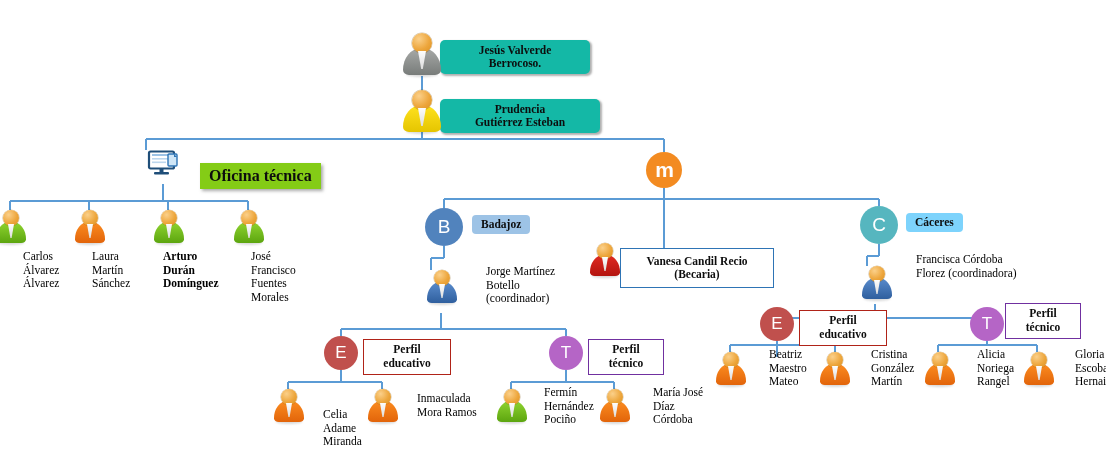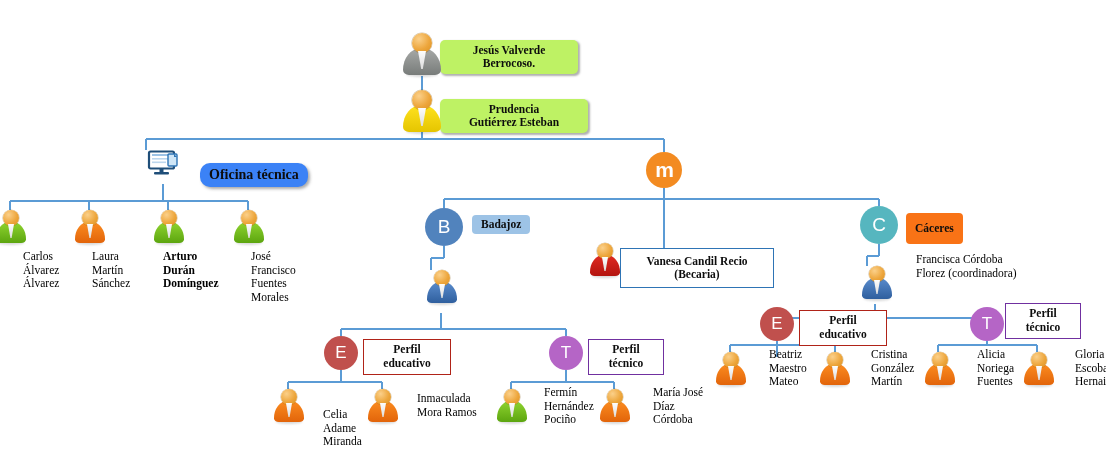--- a/index.html
+++ b/index.html
@@ -82,45 +82,44 @@
 
   
   .badge {
     position: absolute;
     font-weight: bold;
     color: #0d0d0d;
     line-height: 1.15;
     white-space: pre-line;
   }
   .badge.yellow {
-    background: #bef264;
+    background: #14b8a6;
     border-radius: 5px;
-    padding: 4px 10px;
+    padding: 4px 16px;
     font-size: 11.5px;
     text-align: center;
     box-shadow: 1.5px 1.5px 2px rgba(80,80,80,.45);
   }
   .badge.gray {
-    background: #3b82f6;
+    background: #84cc16;
     padding: 4px 9px;
-    font-size: 14px;
+    font-size: 16px;
     text-align: left;
     box-shadow: 2px 2px 3px rgba(90,90,90,.5);
-    border-radius: 10px;
   }
   .badge.lightblue {
     background: #9dc3e6;
     border-radius: 4px;
     padding: 3px 9px;
     font-size: 11.5px;
   }
   .badge.teal {
-    background: #f97316;
+    background: #7dd3fc;
     border-radius: 4px;
-    padding: 9px 9px;
+    padding: 3px 9px;
     font-size: 11.5px;
   }
   .badge.boxblue {
     background: #ffffff;
     border: 1.3px solid #2e74b5;
     padding: 6px 12px;
     font-size: 11.5px;
     text-align: center;
   }
   .badge.boxred {
@@ -347,20 +346,23 @@
 
   <div class="circle b" style="left:425px; top:208px;">B</div>
   <div class="badge lightblue" style="left:472px; top:215px;">Badajoz</div>
 
   <div class="person blue" style="left:427px; top:270px;">
     <div class="shadow"></div>
       <div class="body"></div>
       <div class="head"></div>
       <div class="collar"></div>
   </div>
+  <div class="caption" style="left:463px; top:265px; width:100px;">Jorge Martínez
+Botello
+(coordinador)</div>
 
   <div class="circle e" style="left:324px; top:336px;">E</div>
   <div class="badge boxred" style="left:363px; top:339px; width:66px;">Perfil
 educativo</div>
 
   <div class="person orange" style="left:274px; top:389px;">
     <div class="shadow"></div>
       <div class="body"></div>
       <div class="head"></div>
       <div class="collar"></div>
@@ -443,21 +445,21 @@
 técnico</div>
 
   <div class="person orange" style="left:925px; top:352px;">
     <div class="shadow"></div>
       <div class="body"></div>
       <div class="head"></div>
       <div class="collar"></div>
   </div>
   <div class="caption" style="left:954px; top:348px; width:54px;">Alicia
 Noriega
-Fuentes</div>
+Rangel</div>
 
   <div class="person orange" style="left:1024px; top:352px;">
     <div class="shadow"></div>
       <div class="body"></div>
       <div class="head"></div>
       <div class="collar"></div>
   </div>
   <div class="caption" style="left:1052px; top:348px; width:56px;">Gloria
 Escobar
 Hernaiz</div>

